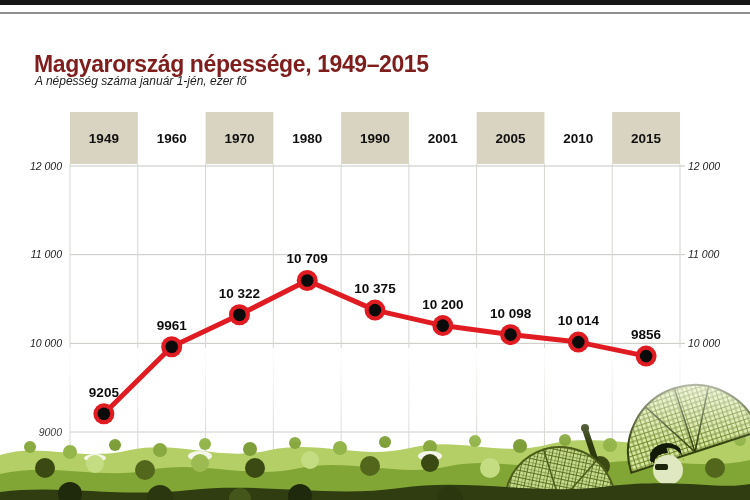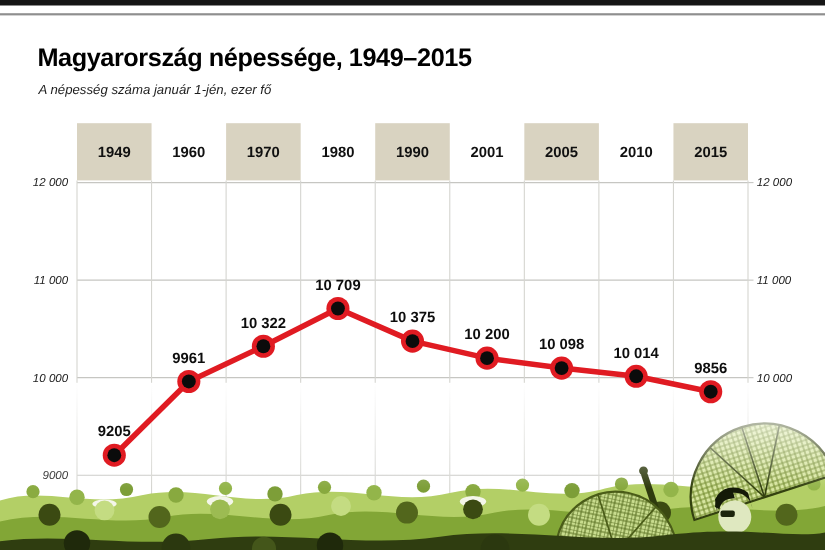--- a/index.html
+++ b/index.html
@@ -3,21 +3,21 @@
 <meta charset="utf-8">
 <style>
   html,body{margin:0;padding:0;background:#fff;}
   .stage{
     position:relative;width:750px;height:500px;overflow:hidden;background:#fff;
     font-family:"Liberation Sans",sans-serif;
   }
   .top-bar{position:absolute;left:0;top:0;width:750px;height:5px;background:#161616;}
   .top-rule{position:absolute;left:0;top:12px;width:750px;height:2px;background:#8f8f8f;}
   .title{
-    position:absolute;left:34px;top:24px;font-size:23px;font-weight:bold;color:#000000;
+    position:absolute;left:34px;top:36px;font-size:23px;font-weight:bold;color:#7f1d1d;
     letter-spacing:-0.4px;white-space:nowrap;
   }
   .subtitle{
     position:absolute;left:35px;top:74px;font-size:12px;font-style:italic;color:#1d1d1d;
     white-space:nowrap;
   }
   #chart-svg{position:absolute;left:0;top:0;}
   .year-label{font-family:"Liberation Sans",sans-serif;font-size:13.5px;font-weight:bold;fill:#101010;text-anchor:middle;}
   .axis-label{font-family:"Liberation Sans",sans-serif;font-size:10.5px;font-style:italic;fill:#222;}
   .axis-label.left{text-anchor:end;}

